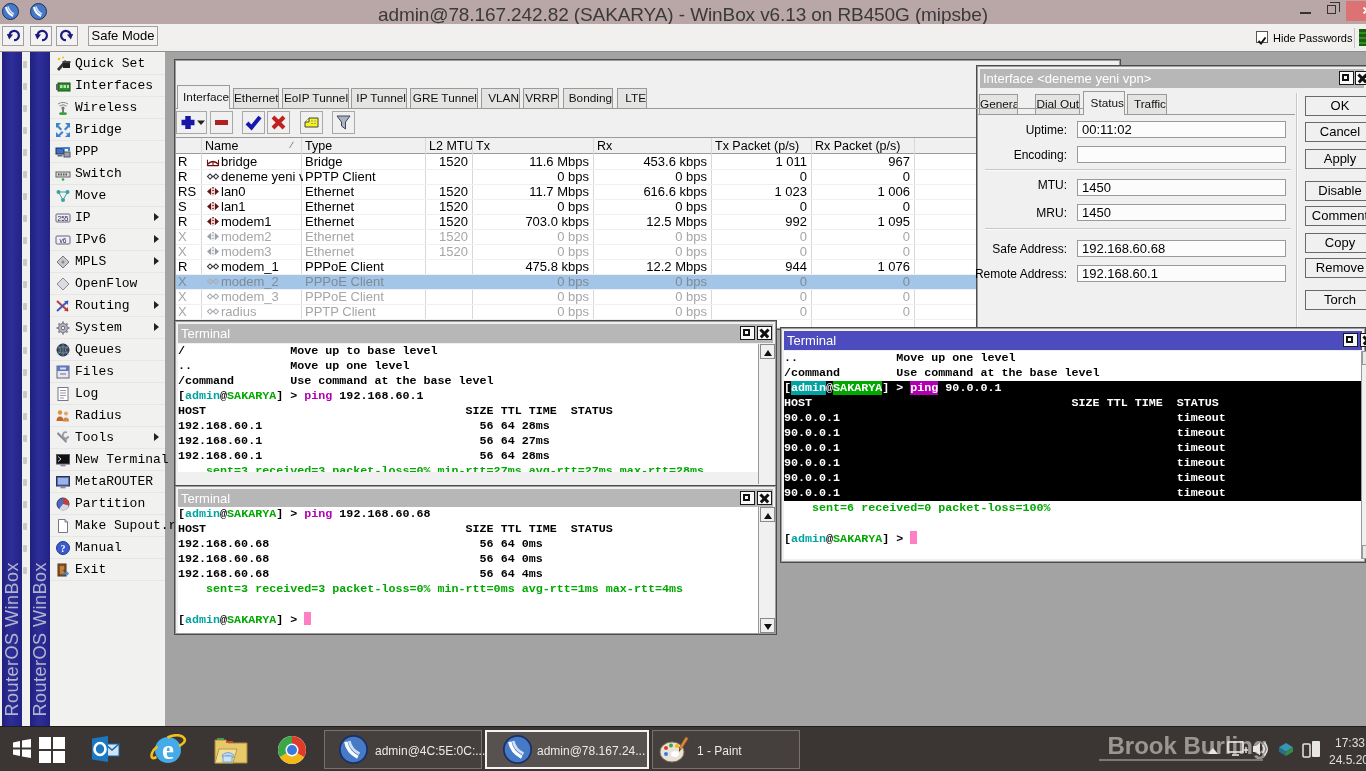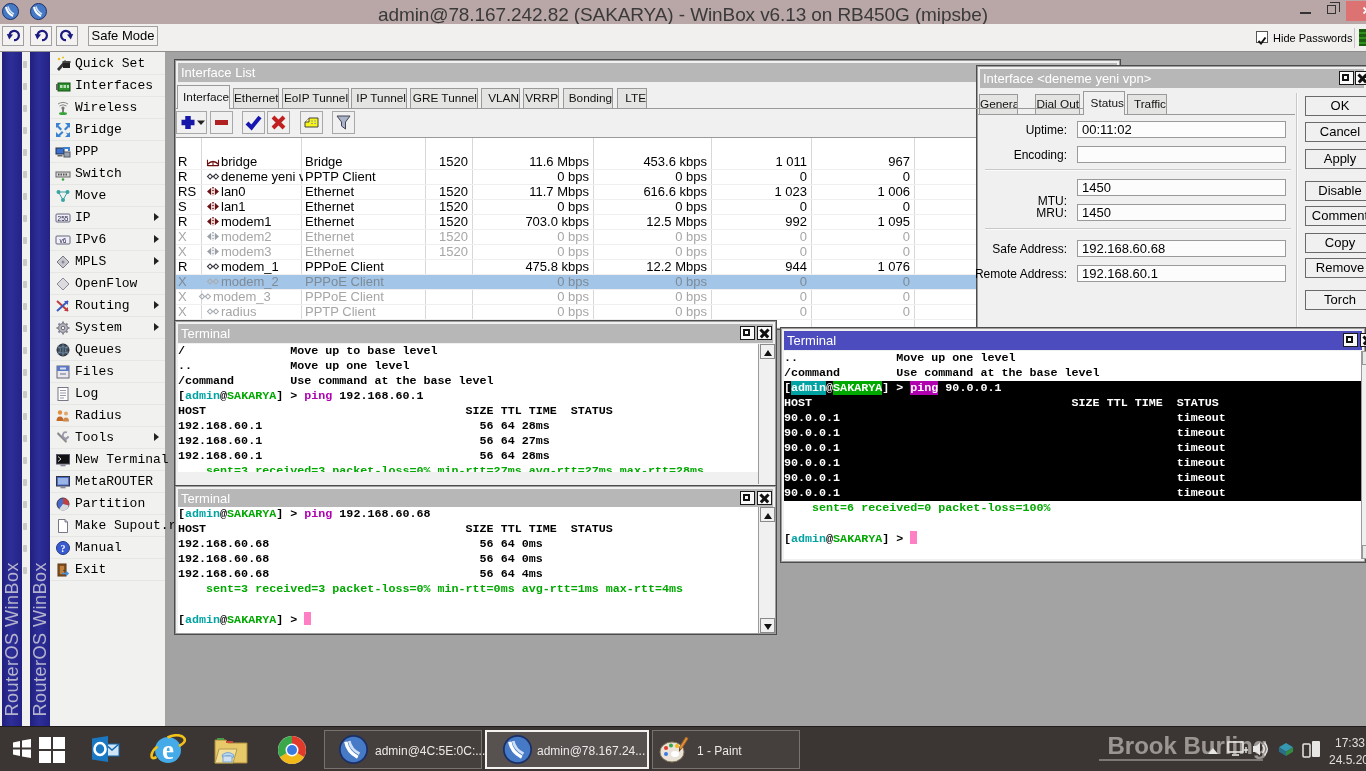--- a/index.html
+++ b/index.html
@@ -406,21 +406,20 @@
         <circle cx="9" cy="8.5" r="0.8" fill="#442"></circle>
         <path d="M7 11.5 L13 11.5 M11 9.5 L13 11.5 L11 13.5" stroke="#4a90d8" stroke-width="1.6" fill="none"></path>
       </svg>
       <div class="tx">Exit</div>
     </div>
 </div>
 
 <div id="mdi">
 
 <div class="win" id="ilwin" style="left:174px;top:59px;width:947px;height:271px">
-  <div class="wtb">Interface List</div>
   <div class="tabrow" style="top:25px">
         <div class="tab act" style="left:2px;width:53px">Interface</div>
         <div class="tab" style="left:58px;width:46px">Ethernet</div>
         <div class="tab" style="left:107px;width:67px">EoIP Tunnel</div>
         <div class="tab" style="left:176px;width:56px">IP Tunnel</div>
         <div class="tab" style="left:235px;width:68px">GRE Tunnel</div>
         <div class="tab" style="left:306px;width:39px">VLAN</div>
         <div class="tab" style="left:348px;width:36px">VRRP</div>
         <div class="tab" style="left:388px;width:50px">Bonding</div>
         <div class="tab" style="left:442px;width:30px">LTE</div>
@@ -442,20 +441,30 @@
     <div class="ibtn" style="left:125px"><svg width="21" height="21" viewBox="0 0 21 21">
             <path d="M8 6 L17 6 L17 15 L4 15 L4 10Z" fill="#f5f518" stroke="#444"></path>
             <path d="M8 6 L8 10 L4 10" fill="#fffeb0" stroke="#444"></path>
             <path d="M10 9 L15 9 M10 11.5 L15 11.5" stroke="#999" stroke-width="1" stroke-dasharray="2 1.2"></path>
           </svg></div>
     <div class="ibtn" style="left:157px"><svg width="21" height="21" viewBox="0 0 21 21">
             <path d="M4 4 L17 4 L12.5 10 L12.5 17 L8.5 14 L8.5 10Z" fill="#aab4c8" stroke="#445"></path>
           </svg></div>
   </div>
   <div class="tbl">
+    <div class="thead">
+          <div class="th" style="left:29px">Name</div>
+          <div style="position:absolute;left:115px;top:2px;font-size:9px;color:#555">∕</div>
+          <div class="th" style="left:129px">Type</div>
+          <div class="th" style="left:253px">L2 MTU</div>
+          <div class="th" style="left:300px">Tx</div>
+          <div class="th" style="left:421px">Rx</div>
+          <div class="th" style="left:539px">Tx Packet (p/s)</div>
+          <div class="th" style="left:639px">Rx Packet (p/s)</div>
+        </div>
     <div class="cl" style="left:25px"></div>
         <div class="cl" style="left:125px"></div>
         <div class="cl" style="left:249px"></div>
         <div class="cl" style="left:296px"></div>
         <div class="cl" style="left:417px"></div>
         <div class="cl" style="left:535px"></div>
         <div class="cl" style="left:635px"></div>
         <div class="cl" style="left:738px"></div>
     <div class="tr" style="top:17px;">
           <div class="td" style="left:2px">R</div>
@@ -574,21 +583,21 @@
             </svg>modem_2</div>
           <div class="td" style="left:129px">PPPoE Client</div>
           <div class="td r" style="left:253px;width:39px"></div>
           <div class="td r" style="left:300px;width:113px">0 bps</div>
           <div class="td r" style="left:421px;width:110px">0 bps</div>
           <div class="td r" style="left:539px;width:92px">0</div>
           <div class="td r" style="left:639px;width:95px">0</div>
         </div>
         <div class="tr dis" style="top:152px;">
           <div class="td" style="left:2px">X</div>
-          <div class="td nm" style="left:22px"><svg class="nic" viewBox="0 0 14 12">
+          <div class="td nm" style="left:30px"><svg class="nic" viewBox="0 0 14 12">
               <path d="M1 6 L3.8 3.2 L6.6 6 L3.8 8.8Z M7.4 6 L10.2 3.2 L13 6 L10.2 8.8Z" fill="none" stroke="#a8aeb4" stroke-width="1.2"></path>
               <path d="M5.5 6 L8.5 6" stroke="#a8aeb4" stroke-width="1.2"></path>
             </svg>modem_3</div>
           <div class="td" style="left:129px">PPPoE Client</div>
           <div class="td r" style="left:253px;width:39px"></div>
           <div class="td r" style="left:300px;width:113px">0 bps</div>
           <div class="td r" style="left:421px;width:110px">0 bps</div>
           <div class="td r" style="left:539px;width:92px">0</div>
           <div class="td r" style="left:639px;width:95px">0</div>
         </div>
@@ -620,21 +629,21 @@
   <div class="tabrow" style="top:25px;width:318px">
         <div class="tab" style="left:2px;width:39px">General</div>
         <div class="tab" style="left:58px;width:45px">Dial Out</div>
         <div class="tab act" style="left:106px;width:42px">Status</div>
         <div class="tab" style="left:150px;width:40px">Traffic</div>
       </div>
   <div class="dlab" style="top:57px">Uptime:</div>
       <div class="dinp" style="top:55px">00:11:02</div>
       <div class="dlab" style="top:82px">Encoding:</div>
       <div class="dinp" style="top:80px"></div>
-      <div class="dlab" style="top:128px">MTU:</div>
+      <div class="dlab" style="top:112px">MTU:</div>
       <div class="dinp" style="top:113px">1450</div>
       <div class="dlab" style="top:140px">MRU:</div>
       <div class="dinp" style="top:138px">1450</div>
       <div class="dlab" style="top:176px">Safe Address:</div>
       <div class="dinp" style="top:174px">192.168.60.68</div>
       <div class="dlab" style="top:201px">Remote Address:</div>
       <div class="dinp" style="top:199px">192.168.60.1</div>
   <div class="dsep" style="top:103px"></div>
   <div class="dsep" style="top:162px"></div>
   <div class="vsep"></div>

